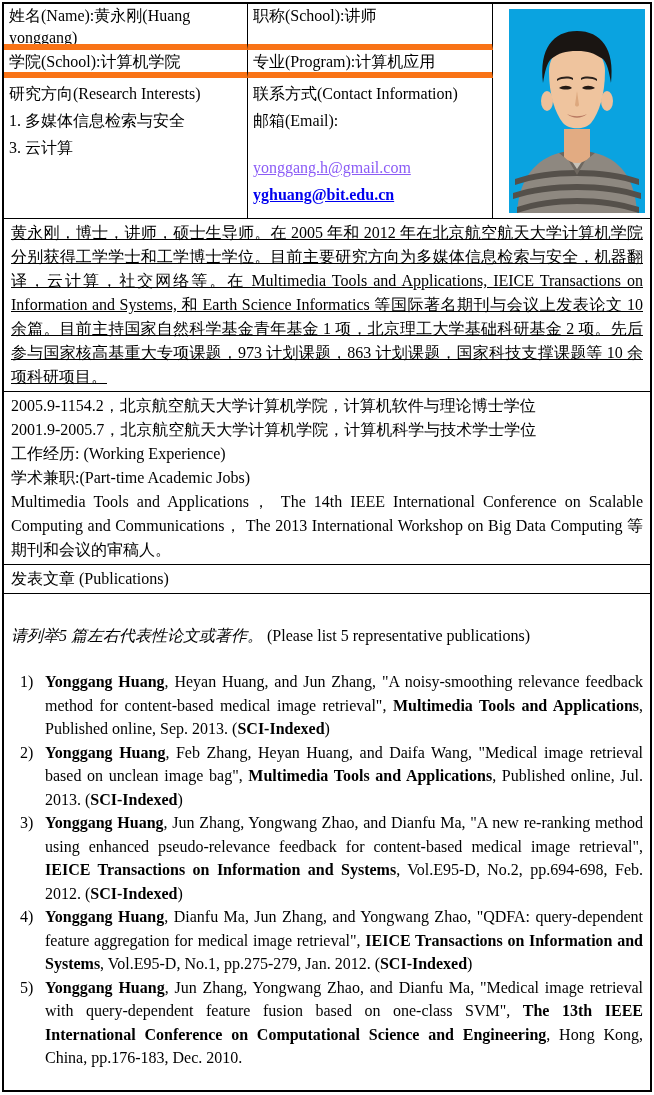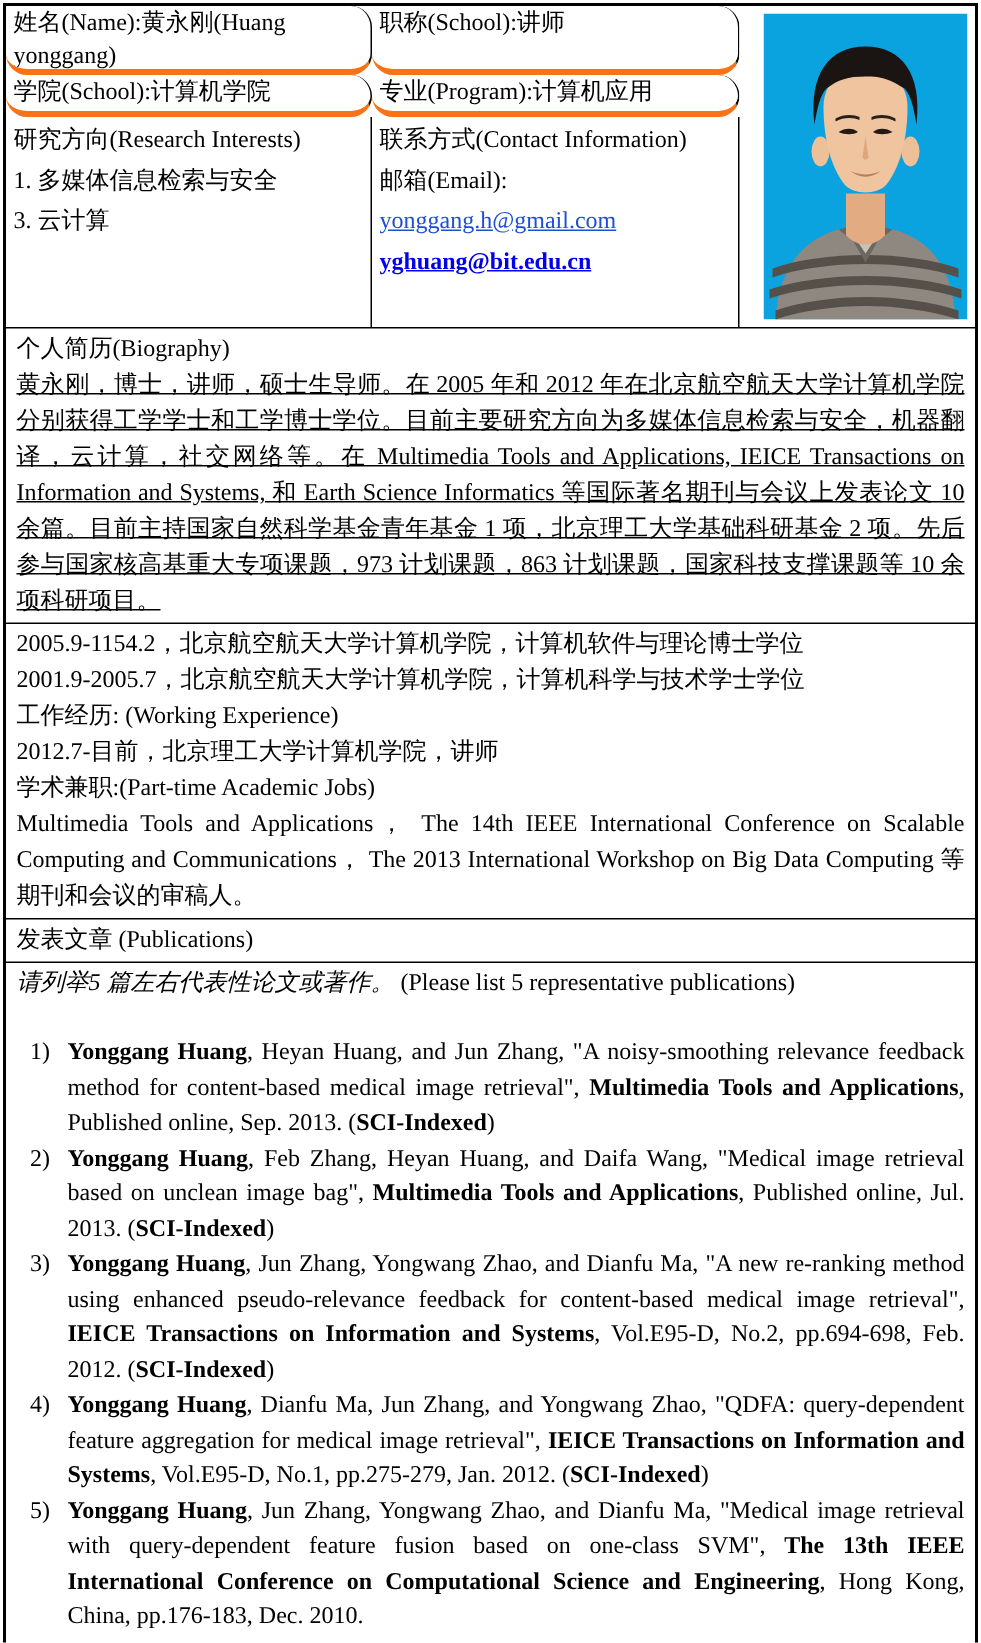--- a/index.html
+++ b/index.html
@@ -17,37 +17,37 @@
     background: #fff;
   }
   
   .top-grid {
     display: grid;
     grid-template-columns: 244px 245px 1fr;
     grid-template-rows: 46px 28px auto;
   }
   .cell { padding: 1px 5px; line-height: 22px; overflow: hidden; }
   .cell.br { border-right: 1px solid #000; }
-  .cell.bb { border-bottom: 4px solid #f97316; border-radius: 14px; }
+  .cell.bb { border-bottom: 6px solid #f97316; }
   .research-cell, .contact-cell { line-height: 27px; padding-top: 2px; }
   .photo-cell {
     grid-column: 3; grid-row: 1 / 4;
     padding: 5px 4px 5px 16px;
   }
   .photo-frame { width: 136px; height: 204px; display: block; }
   .email-links a { display: block; }
   a.email-link { color: #0000ee; text-decoration: underline; }
   
   .section { border-top: 1px solid #000; padding: 2px 7px; }
   .bio-text { text-align: justify; line-height: 24px; text-decoration: underline; }
   .bio-header, .bg-line { line-height: 24px; }
   .bg-line.wrap { text-align: justify; }
   .pub-header-row { line-height: 24px; }
   .pub-body { min-height: 444px; padding-bottom: 20px; }
-  .pub-intro { line-height: 24px; margin-bottom: 22px; }
+  .pub-intro { line-height: 24px; margin-bottom: 22px; margin-top: 28px; }
   .pub-intro .it { font-style: italic; }
   .pub-list { }
   .pub-item {
     position: relative;
     padding-left: 34px;
     text-align: justify;
     line-height: 23.5px;
   }
   .pub-num { position: absolute; left: 9px; top: 0; }
   .b { font-weight: bold; }
@@ -109,37 +109,35 @@
       <div>研究方向(Research Interests)</div>
       <div>
           <div>1. 多媒体信息检索与安全</div>
           <div>3. 云计算</div>
         </div>
     </div>
     <div class="cell br contact-cell">
       <div>联系方式(Contact Information)</div>
       <div>邮箱(Email):</div>
       <div class="email-links">
-          <a class="email-link" href="#" style="color: #1d4ed8;">yonggang.h@gmail.com</a>
+          <a class="email-link" href="#" style="color: #8b5cf6; margin-top: 20px;">yonggang.h@gmail.com</a>
           <a class="email-link" href="#" style="color: rgb(0, 0, 238); font-weight: bold;">yghuang@bit.edu.cn</a>
         </div>
     </div>
   </div>
 
   <div class="section">
-    <div class="bio-header">个人简历(Biography)</div>
     <div class="bio-text">黄永刚，博士，讲师，硕士生导师。在 2005 年和 2012 年在北京航空航天大学计算机学院分别获得工学学士和工学博士学位。目前主要研究方向为多媒体信息检索与安全，机器翻译，云计算，社交网络等。在 Multimedia Tools and Applications, IEICE Transactions on Information and Systems, 和 Earth Science Informatics 等国际著名期刊与会议上发表论文 10 余篇。目前主持国家自然科学基金青年基金 1 项，北京理工大学基础科研基金 2 项。先后参与国家核高基重大专项课题，973 计划课题，863 计划课题，国家科技支撑课题等 10 余项科研项目。</div>
   </div>
 
   <div class="section">
     <div>
         <div class="bg-line">2005.9-1154.2，北京航空航天大学计算机学院，计算机软件与理论博士学位</div>
         <div class="bg-line">2001.9-2005.7，北京航空航天大学计算机学院，计算机科学与技术学士学位</div>
         <div class="bg-line">工作经历: (Working Experience)</div>
-        <div class="bg-line">2012.7-目前，北京理工大学计算机学院，讲师</div>
         <div class="bg-line">学术兼职:(Part-time Academic Jobs)</div>
         <div class="bg-line wrap">Multimedia Tools and Applications， The 14th IEEE International Conference on Scalable Computing and Communications， The 2013 International Workshop on Big Data Computing 等期刊和会议的审稿人。</div>
       </div>
   </div>
 
   <div class="section pub-header-row">
     <span>发表文章  (Publications)</span>
   </div>
 
   <div class="section pub-body">

